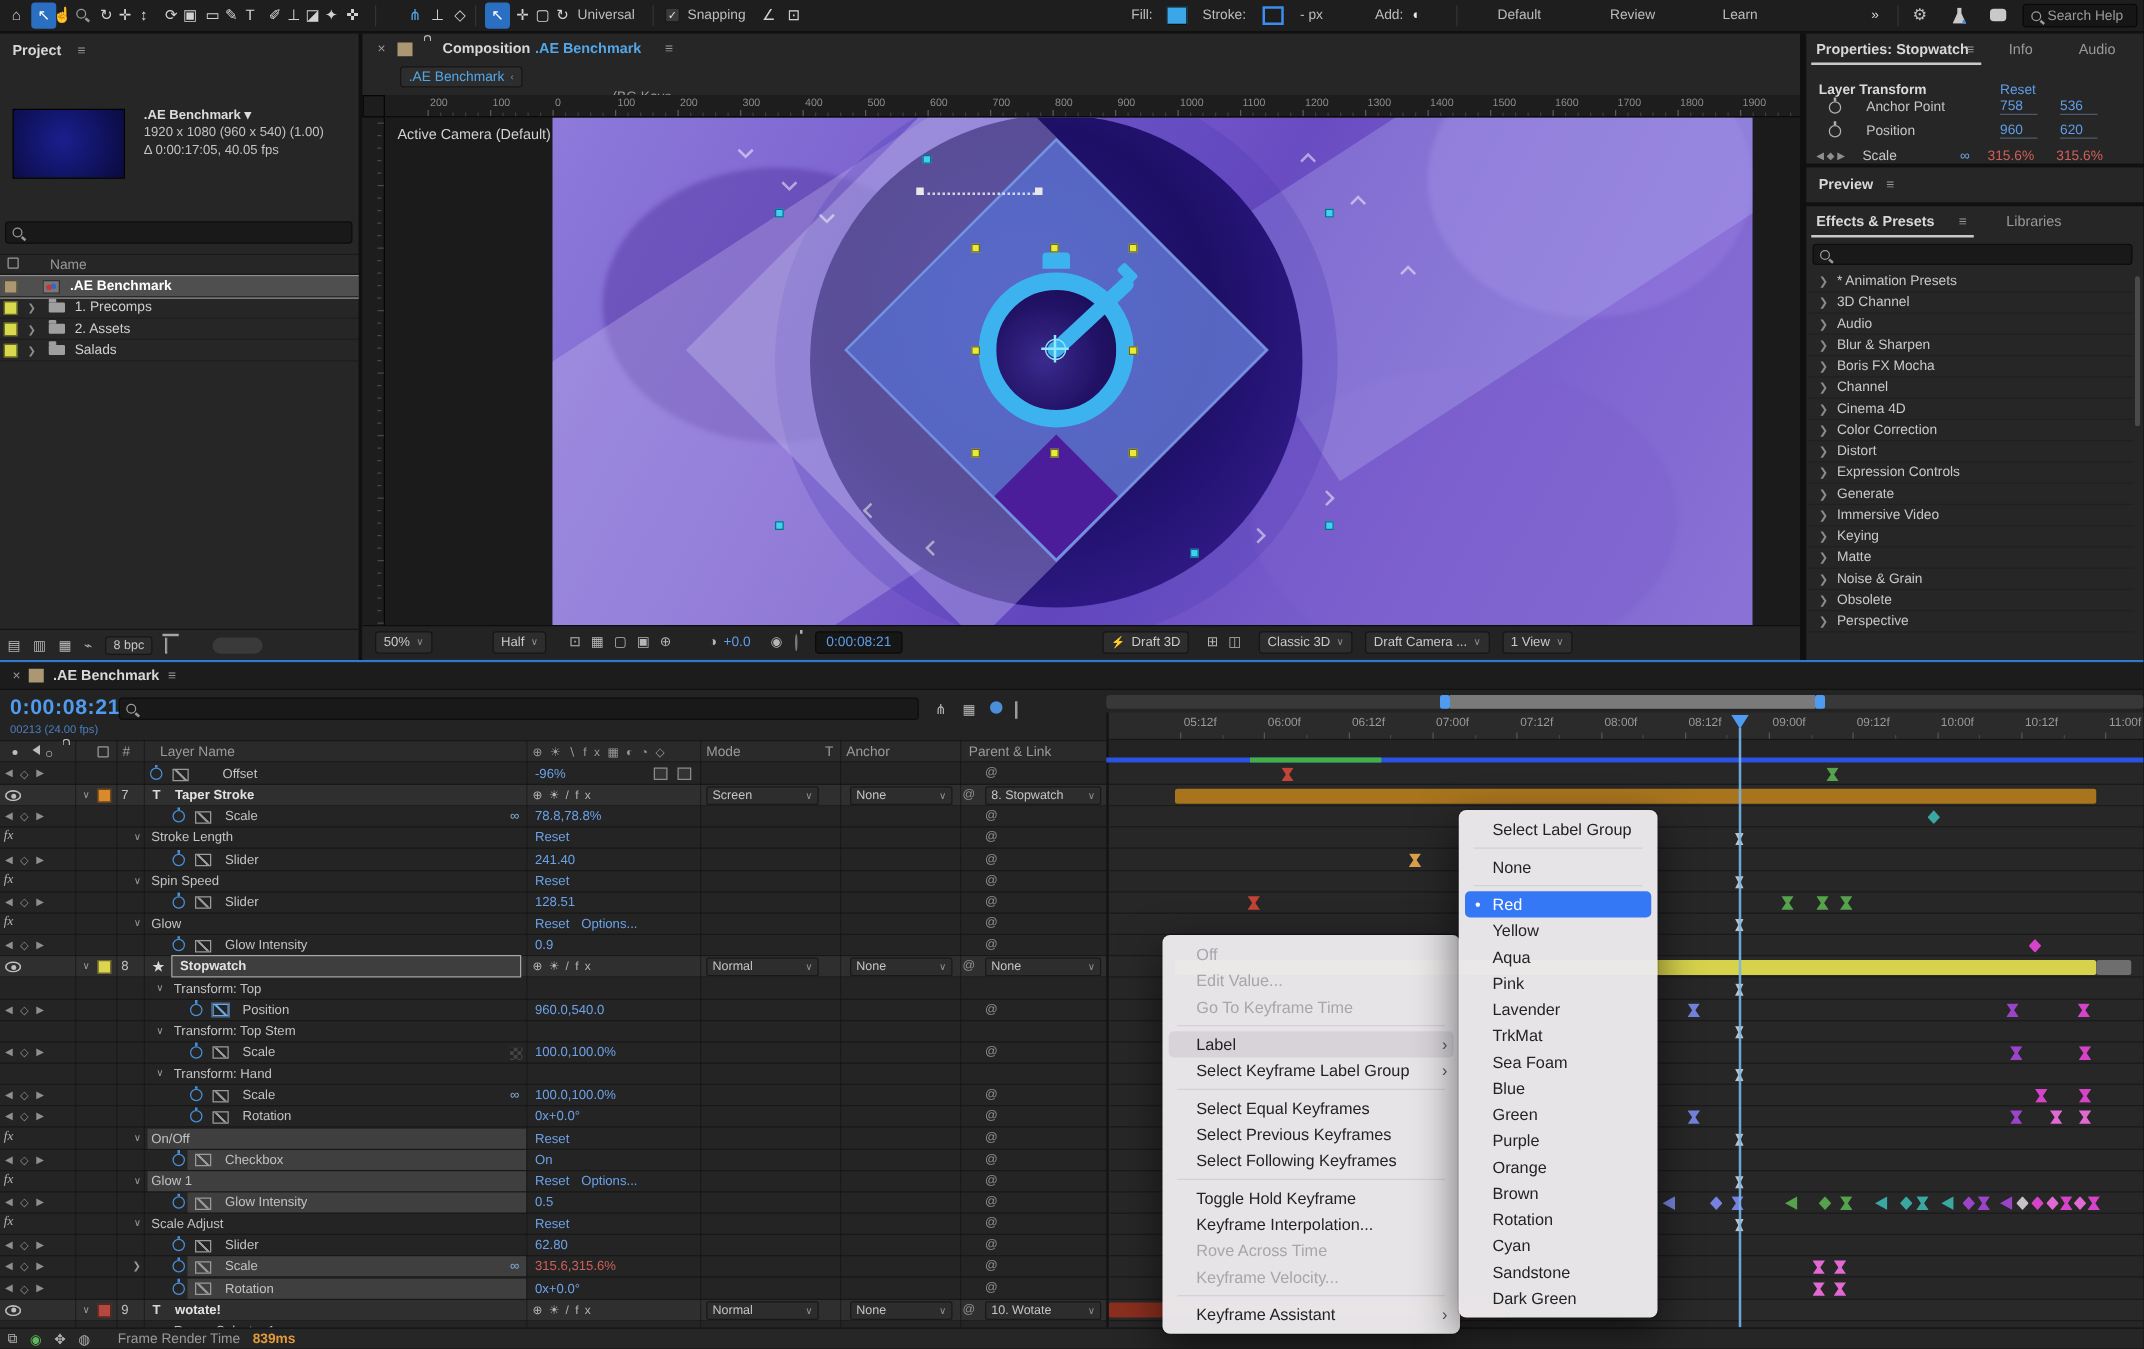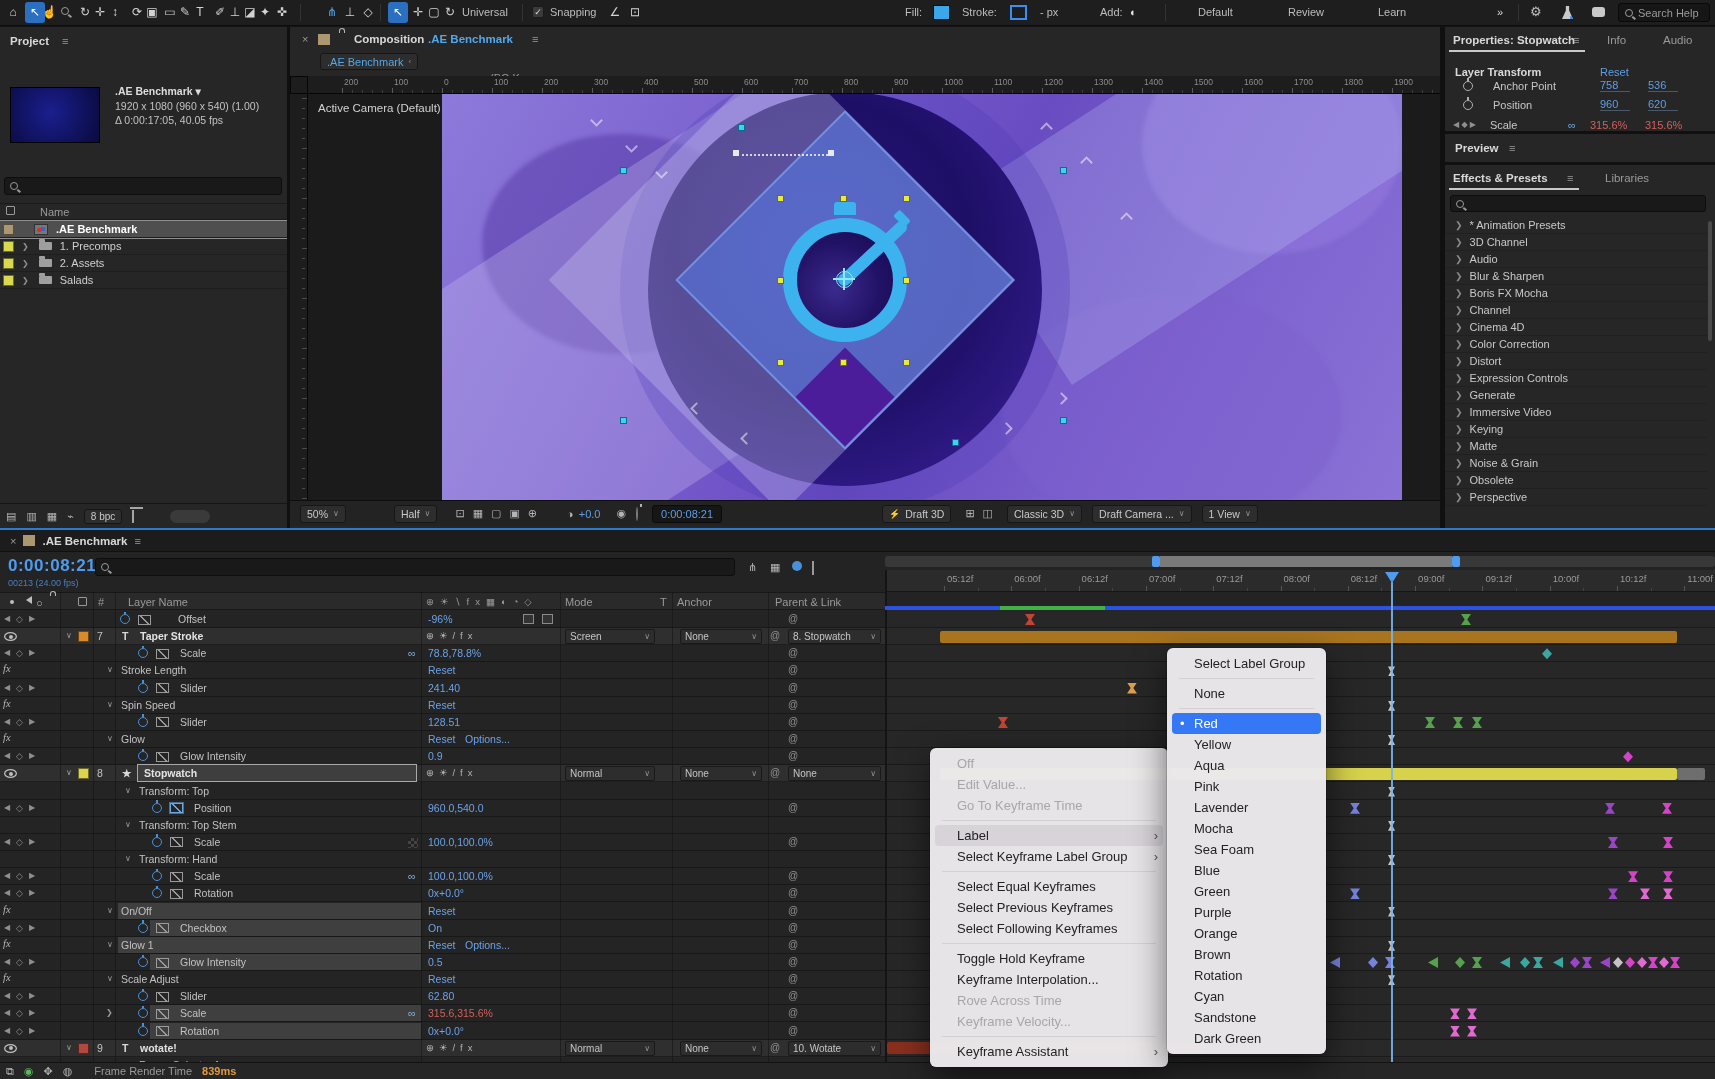--- a/index.html
+++ b/index.html
@@ -1127,21 +1127,21 @@
   <div class="menu" id="label-menu" style="left:1167px;top:648px;width:159px">
       <div class="mi">Select Label Group</div>
       <div class="msep"></div>
       <div class="mi">None</div>
       <div class="msep"></div>
       <div class="mi sel">Red</div>
       <div class="mi">Yellow</div>
       <div class="mi">Aqua</div>
       <div class="mi">Pink</div>
       <div class="mi">Lavender</div>
-      <div class="mi">Mocha</div>
+      <div class="mi">TrkMat</div>
       <div class="mi">Sea Foam</div>
       <div class="mi">Blue</div>
       <div class="mi">Green</div>
       <div class="mi">Purple</div>
       <div class="mi">Orange</div>
       <div class="mi">Brown</div>
       <div class="mi">Rotation</div>
       <div class="mi">Cyan</div>
       <div class="mi">Sandstone</div>
       <div class="mi">Dark Green</div>

